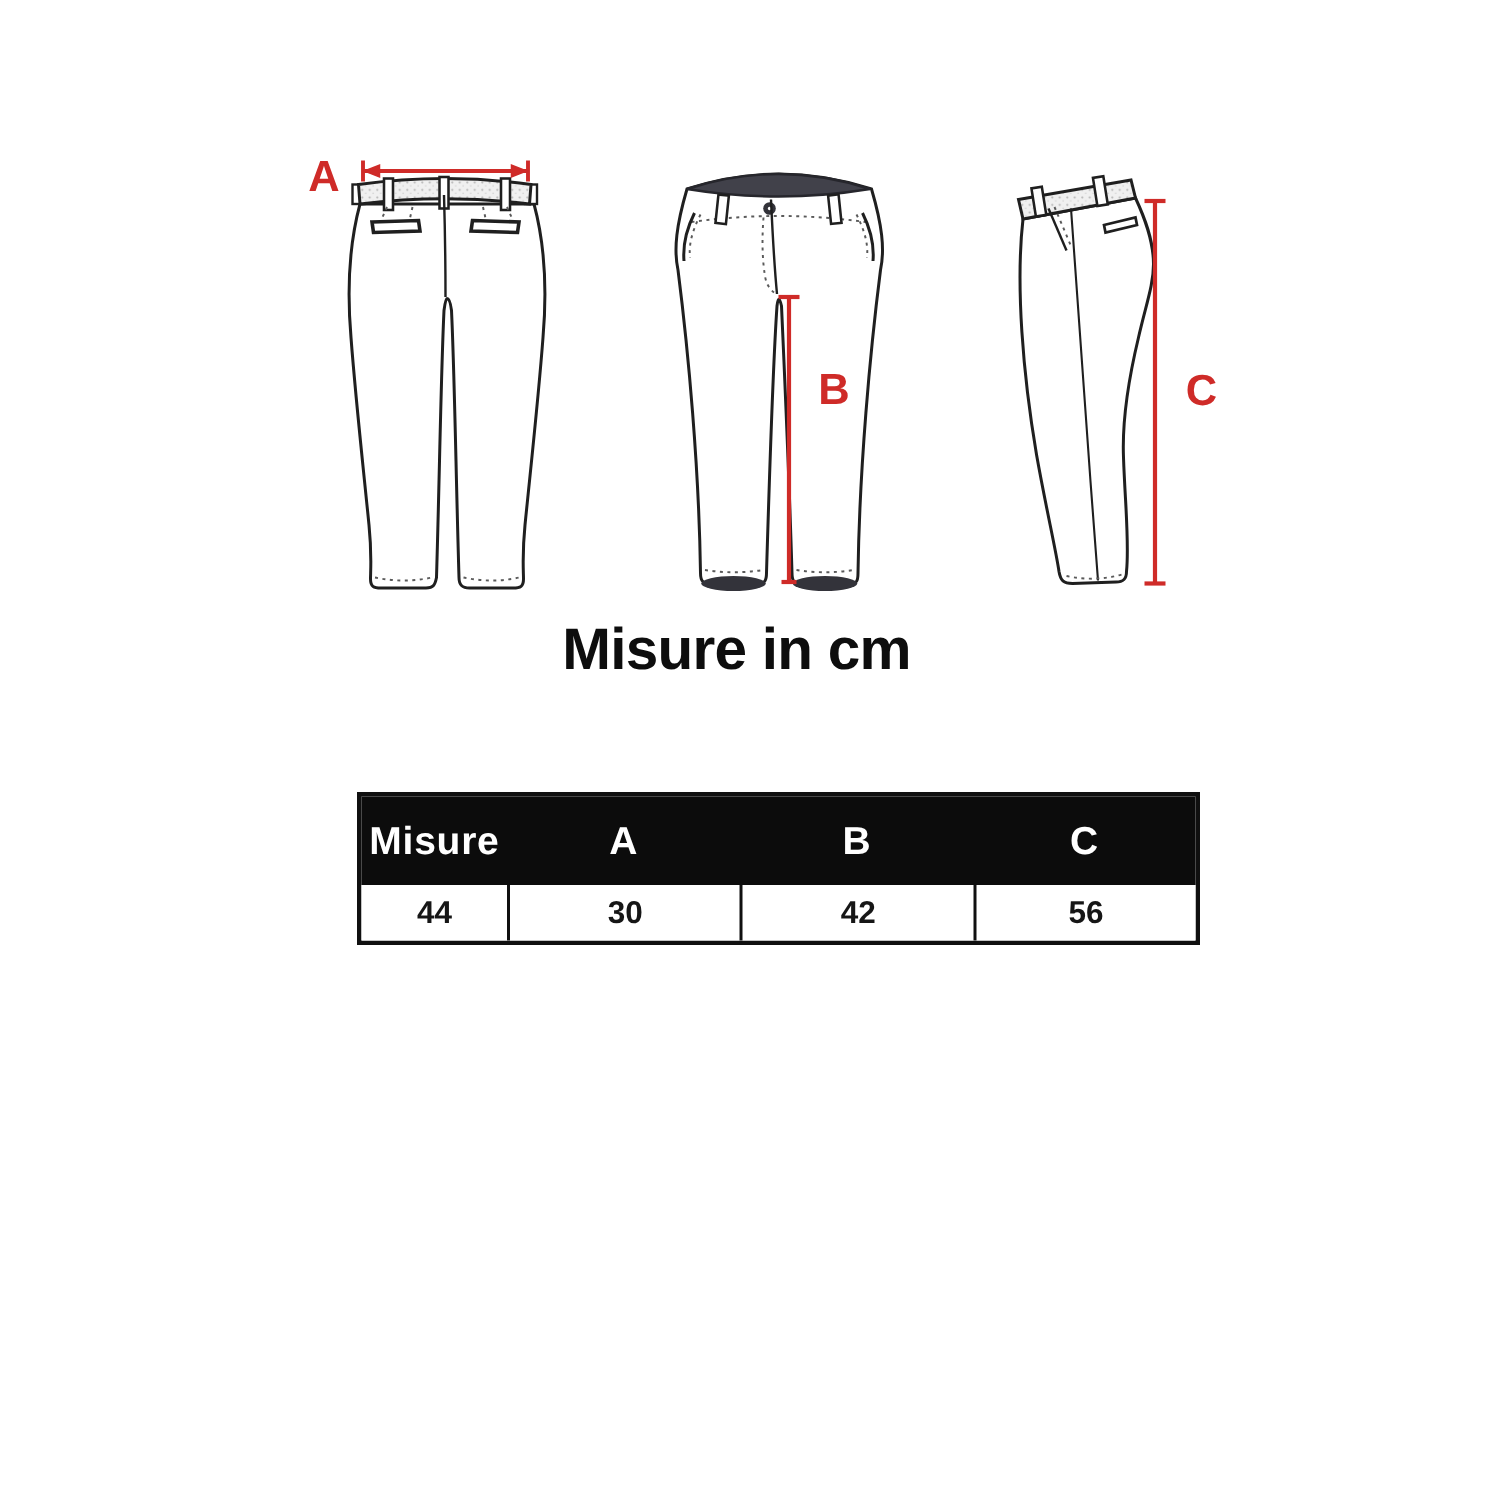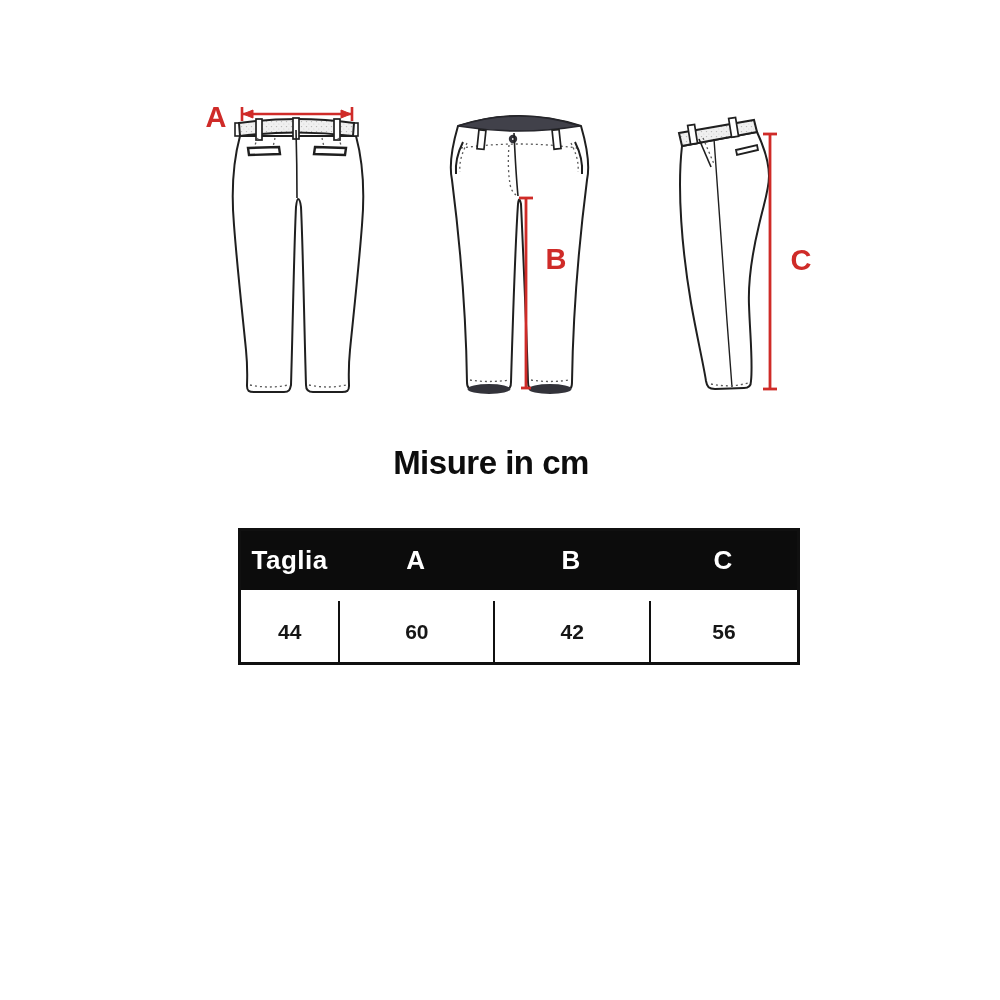--- a/index.html
+++ b/index.html
@@ -3,33 +3,33 @@
 <meta charset="utf-8">
 <style>
   html,body{margin:0;padding:0;background:#ffffff;}
   .canvas{
     position:relative;width:1000px;height:1000px;background:#ffffff;overflow:hidden;
     font-family:"Liberation Sans", sans-serif;
   }
   .diagram-svg{position:absolute;left:0;top:0;}
   .dim-label{font-family:"Liberation Sans", sans-serif;font-weight:bold;font-size:29px;fill:#cf2b28;}
   .page-title{
-    position:absolute;top:444px;left:0;width:982px;text-align:center;
-    font-size:33px;font-weight:bold;color:#0d0d0d;letter-spacing:-0.5px;
+    position:absolute;top:412px;left:0;width:982px;text-align:center;
+    font-size:39px;font-weight:bold;color:#0d0d0d;letter-spacing:-0.5px;
   }
   .size-table{
     position:absolute;left:238px;top:528px;width:562px;box-sizing:border-box;
     border:3px solid #101010;background:#ffffff;
   }
   .t-row{display:grid;grid-template-columns:17.5% 27.9% 28% 26.6%;}
   .t-head{background:#0c0c0c;height:59px;}
   .t-head .t-cell{
     color:#ffffff;font-size:26px;font-weight:bold;letter-spacing:0.5px;
   }
-  .t-body{height:61px;background:#ffffff;margin-top:11px;}
+  .t-body{height:37px;background:#ffffff;}
   .t-body .t-cell{
     color:#161616;font-size:21px;font-weight:bold;
     border-left:2.5px solid #101010;
   }
   .t-body .t-cell:first-child{border-left:none;}
   .t-cell{display:flex;align-items:center;justify-content:center;}
 </style>
 </head>
 <body>
 
@@ -188,26 +188,26 @@
         <path d="M 763,389 L 777,389"></path>
       </g>
       <text class="dim-label" x="801" y="270" text-anchor="middle" stroke="none">C</text>
     </g>
   </svg>
 
   <div class="page-title">Misure in cm</div>
 
   <div class="size-table">
     <div class="t-row t-head">
-      <div class="t-cell">Taglia</div>
+      <div class="t-cell">Misure</div>
       <div class="t-cell">A</div>
       <div class="t-cell">B</div>
       <div class="t-cell">C</div>
     </div>
     <div class="t-row t-body">
       <div class="t-cell">44</div>
-      <div class="t-cell">60</div>
+      <div class="t-cell">30</div>
       <div class="t-cell">42</div>
       <div class="t-cell">56</div>
     </div>
   </div>
 
 </div>
 
 </body></html>

